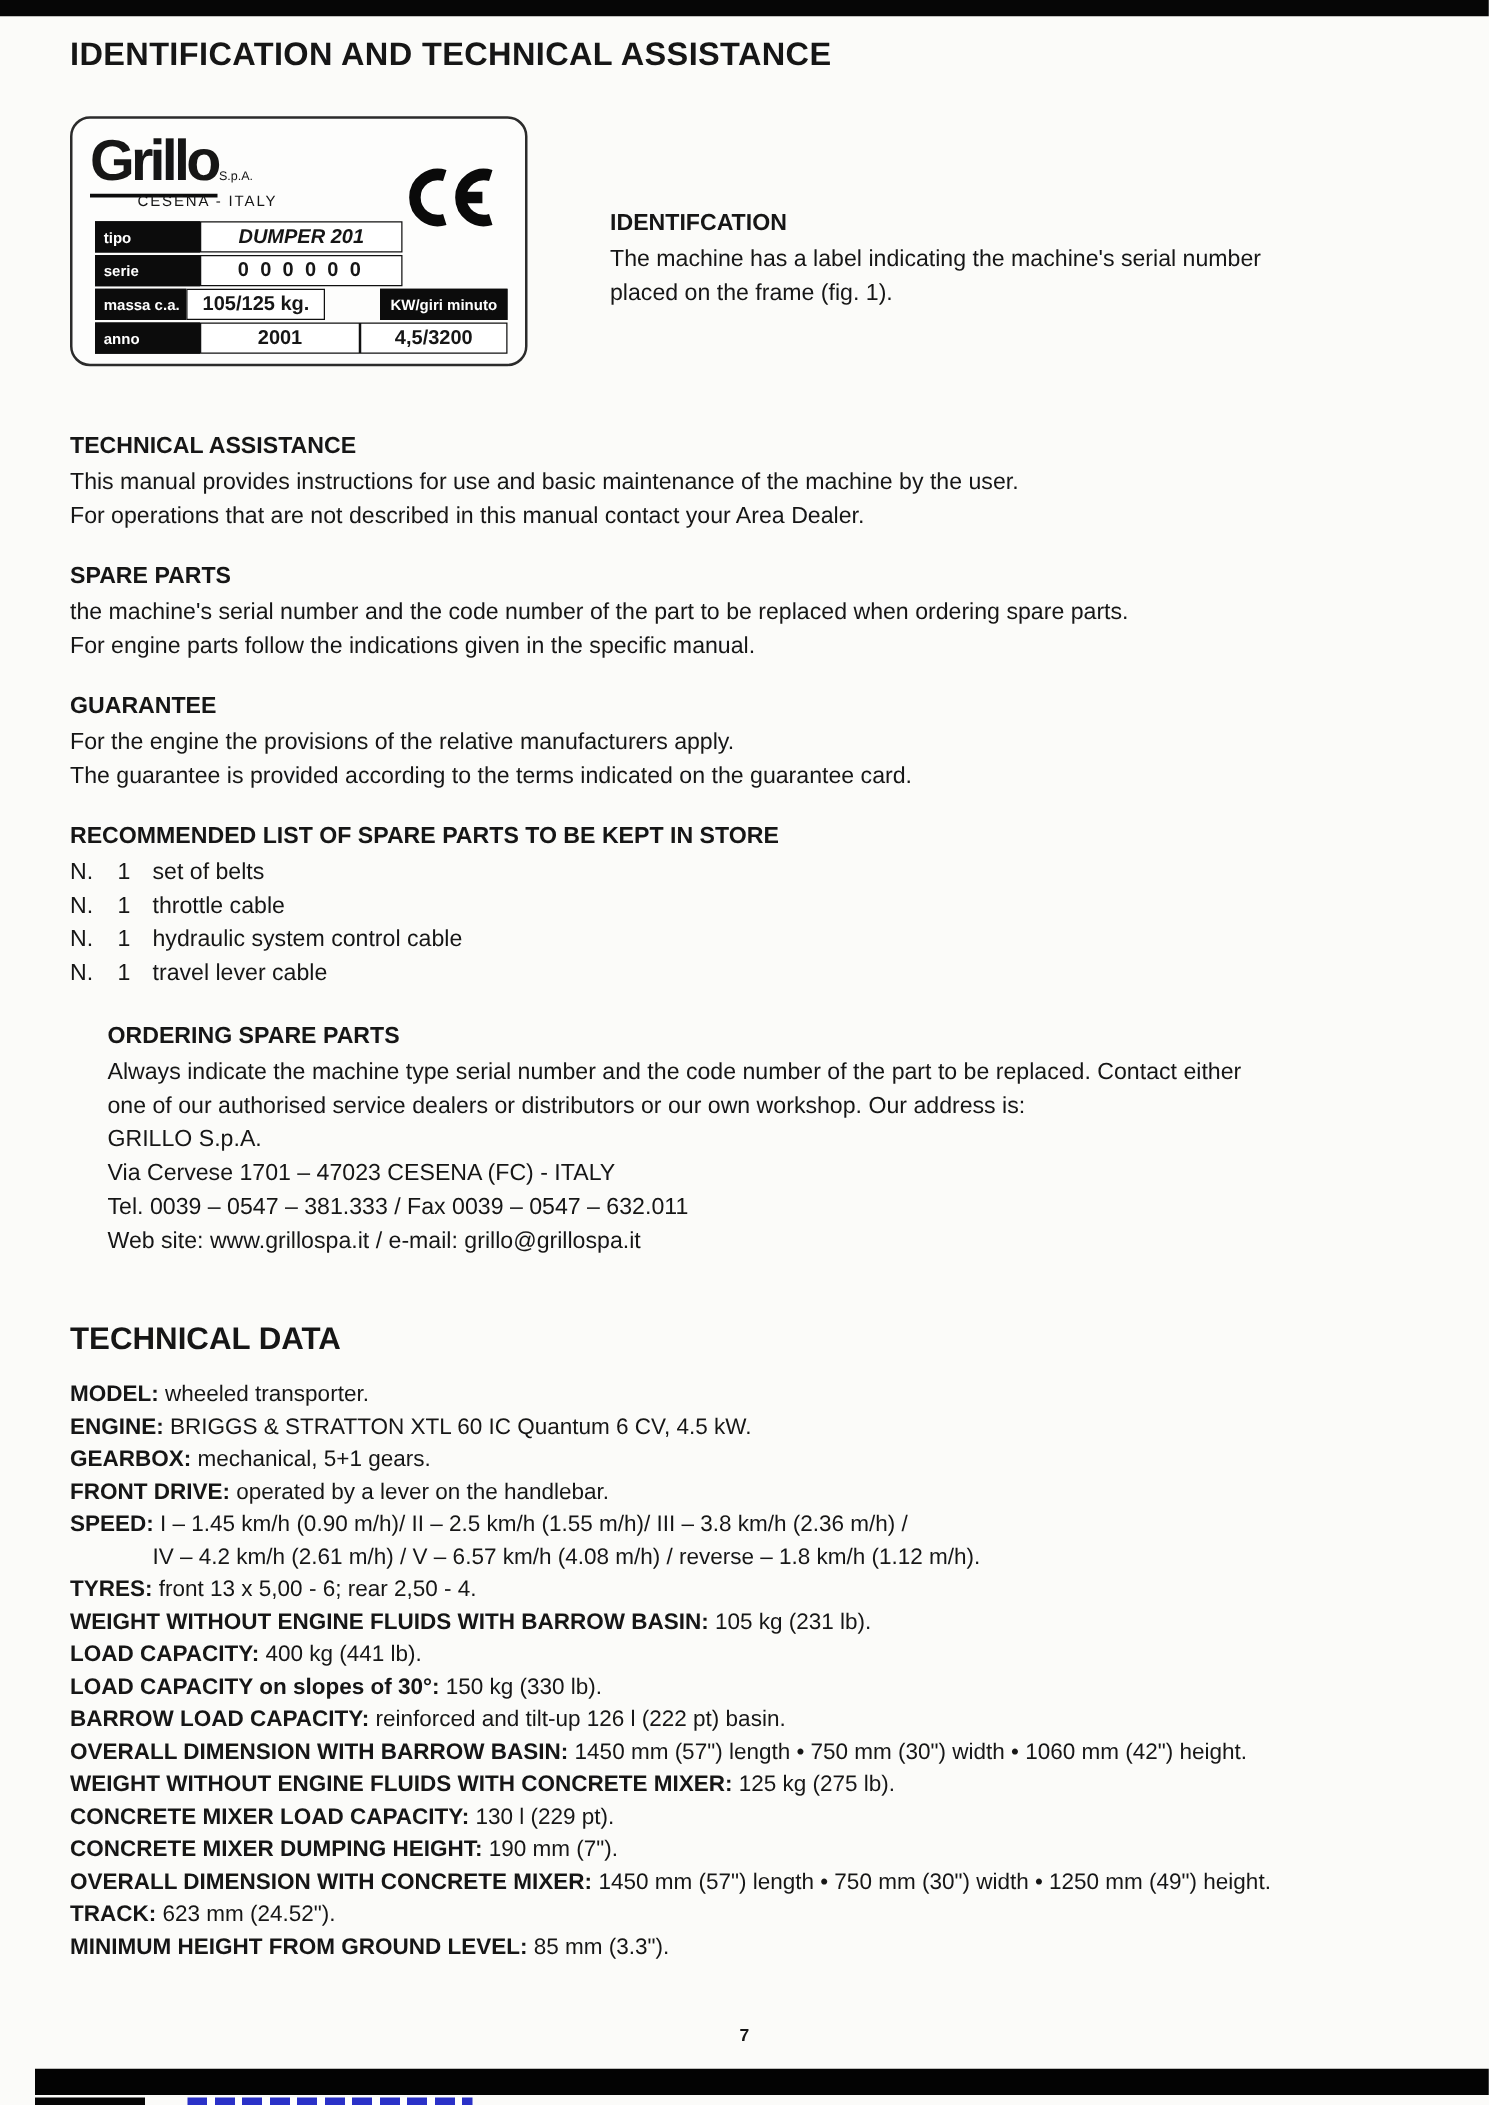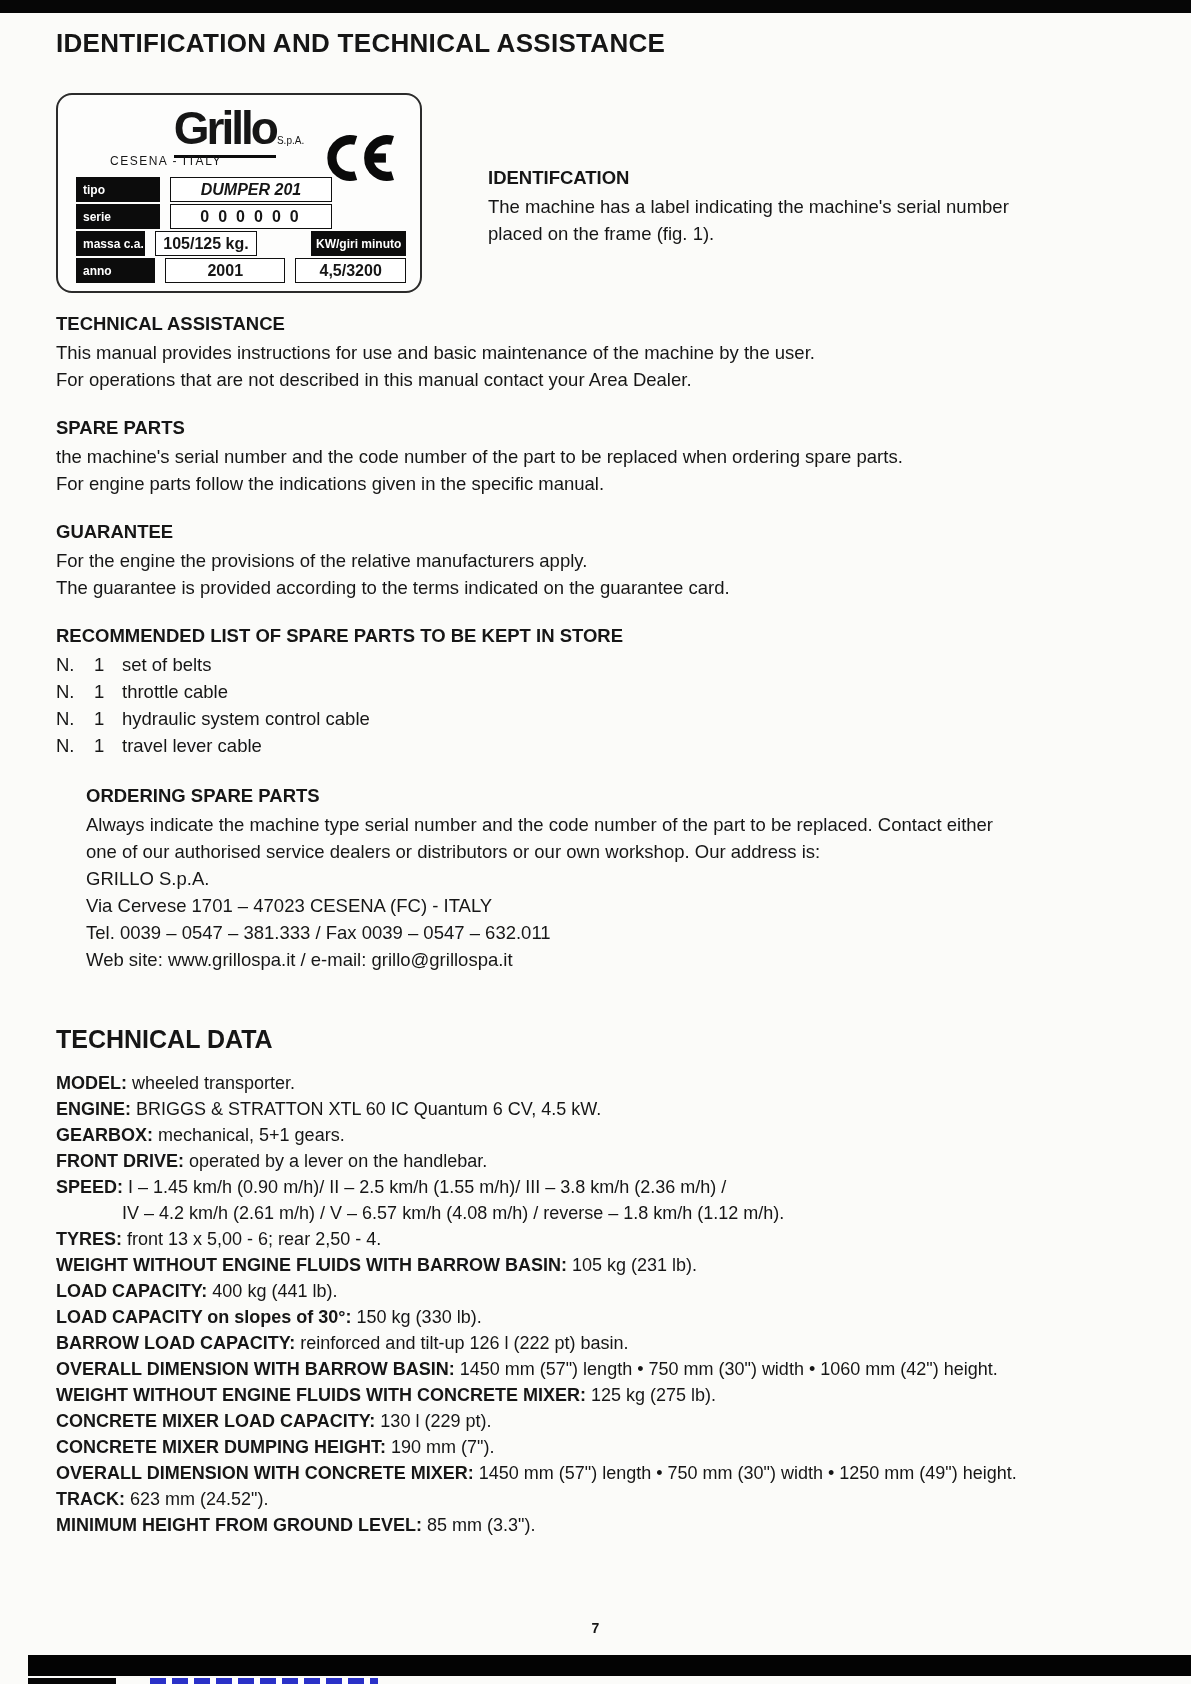--- a/index.html
+++ b/index.html
@@ -17,44 +17,44 @@
 
   
   .ident-row{display:flex;margin-top:34px;}
   .plate{
     position:relative;flex:none;
     width:366px;height:200px;
     border:2px solid #2b2b2b;border-radius:16px;
     padding:10px 14px;background:#fdfdfc;
     box-sizing:border-box;
   }
-  .brand-row{line-height:1;text-align:center;}
+  .brand-row{line-height:1;}
   .brand{font-size:46px;font-weight:700;letter-spacing:-3px;border-bottom:3px solid #0c0c0c;padding-bottom:1px;}
   .brand-suffix{font-size:10px;font-weight:400;margin-left:1px;}
   .plate-location{font-size:12px;font-weight:400;letter-spacing:1.5px;margin:3px 0 9px 38px;}
   .ce{position:absolute;top:32px;right:14px;width:92px;height:62px;}
   .plate-table{margin-left:4px;}
-  .prow{display:flex;margin-bottom:2px;gap:10px;}
+  .prow{display:flex;margin-bottom:2px;}
   .pcell{border:1px solid #101010;height:25px;display:flex;align-items:center;justify-content:center;box-sizing:border-box;}
   .pcell.dark{background:#0c0c0c;color:#fff;font-size:12px;font-weight:700;justify-content:flex-start;padding-left:6px;border-color:#0c0c0c;}
   .pcell.val{font-weight:700;font-size:16px;background:#fff;}
   .w1{width:84px;}
   .w2{width:162px;}
   .w2b{width:128px;}
   .w3{width:118px;}
   .model{font-style:italic;}
   .serie-val{letter-spacing:9px;font-size:17px;padding-left:6px;}
   .kwcell{font-size:11px;justify-content:center !important;padding-left:0 !important;margin-left:44px;}
 
   .ident-text{margin-left:66px;padding-top:74px;}
   .h{font-size:18.5px;font-weight:700;margin:0 0 4px 0;}
   .line{font-size:18.5px;line-height:27px;white-space:nowrap;}
 
   .sec{margin-top:24px;}
-  .sec-ta{margin-top:20px;}
+  .sec-ta{margin-top:52px;}
   .sec-ord{margin-top:26px;margin-left:30px;}
 
   .sp-item{display:flex;font-size:18.5px;line-height:27px;}
   .sp-n{width:38px;}
   .sp-qty{width:28px;}
 
   .td-heading{font-size:25px;font-weight:700;margin:52px 0 0 0;}
   .td-list{margin-top:16px;}
   .td-item{font-size:18px;line-height:26px;white-space:nowrap;}
   .td-label{font-weight:700;}

